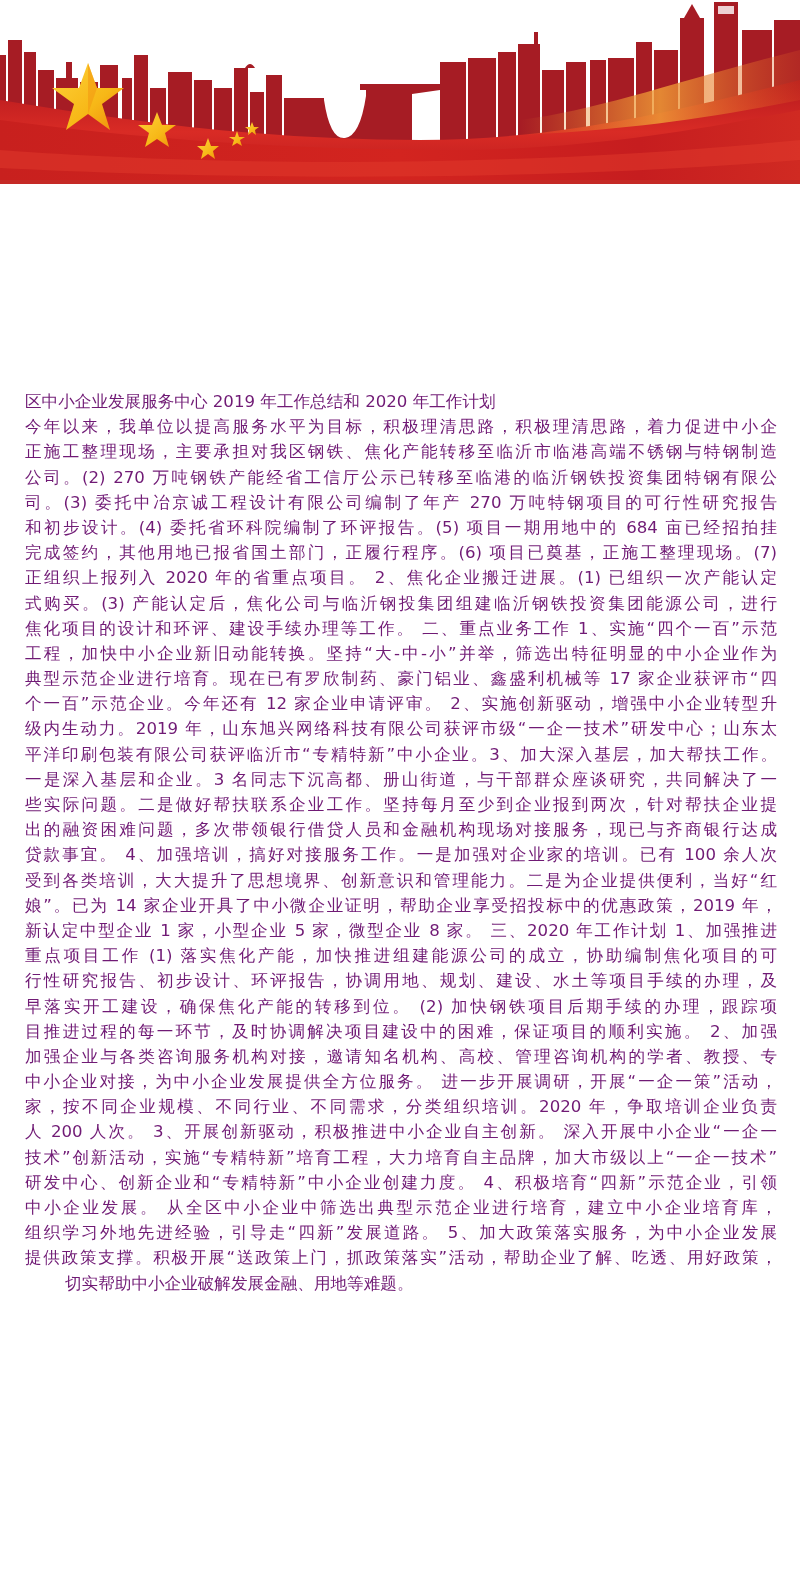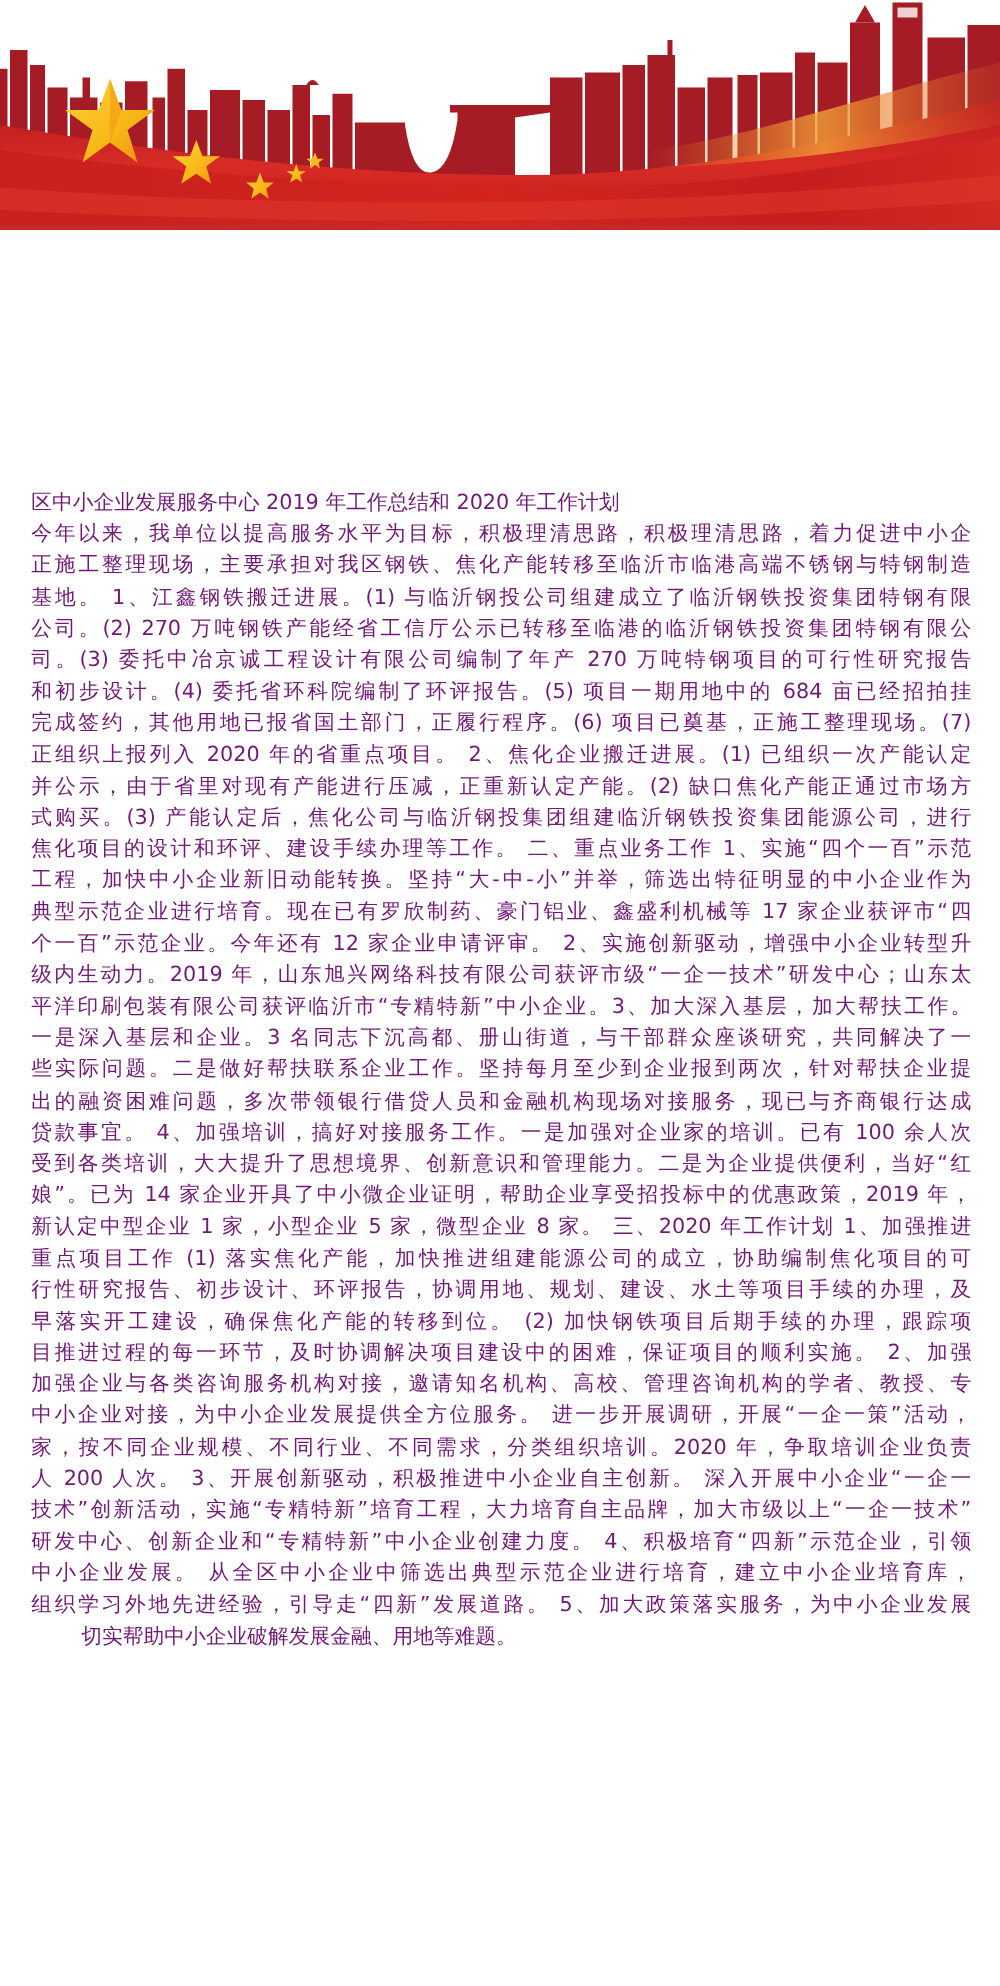--- a/index.html
+++ b/index.html
@@ -114,27 +114,25 @@
     <g>
       <polygon points="252,122 254,127 259,127 255,130 256,135 252,132 248,135 249,130 245,127 250,127" fill="url(#starGrad)"></polygon>
     </g>
   </svg>
 </div>
 
 <div class="doc">
   <div class="line title">区中小企业发展服务中心 2019 年工作总结和 2020 年工作计划</div>
   <div class="line">今年以来，我单位以提高服务水平为目标，积极理清思路，积极理清思路，着力促进中小企</div>
   <div class="line">正施工整理现场，主要承担对我区钢铁、焦化产能转移至临沂市临港高端不锈钢与特钢制造</div>
-  <div class="line">基地。 1、江鑫钢铁搬迁进展。(1) 与临沂钢投公司组建成立了临沂钢铁投资集团特钢有限</div>
   <div class="line">公司。(2) 270 万吨钢铁产能经省工信厅公示已转移至临港的临沂钢铁投资集团特钢有限公</div>
   <div class="line">司。(3) 委托中冶京诚工程设计有限公司编制了年产  270  万吨特钢项目的可行性研究报告</div>
   <div class="line">和初步设计。(4) 委托省环科院编制了环评报告。(5) 项目一期用地中的 684 亩已经招拍挂</div>
   <div class="line">完成签约，其他用地已报省国土部门，正履行程序。(6) 项目已奠基，正施工整理现场。(7)</div>
   <div class="line">正组织上报列入 2020 年的省重点项目。  2、焦化企业搬迁进展。(1) 已组织一次产能认定</div>
-  <div class="line">并公示，由于省里对现有产能进行压减，正重新认定产能。(2) 缺口焦化产能正通过市场方</div>
   <div class="line">式购买。(3) 产能认定后，焦化公司与临沂钢投集团组建临沂钢铁投资集团能源公司，进行</div>
   <div class="line">焦化项目的设计和环评、建设手续办理等工作。  二、重点业务工作  1、实施“四个一百”示范</div>
   <div class="line">工程，加快中小企业新旧动能转换。坚持“大-中-小”并举，筛选出特征明显的中小企业作为</div>
   <div class="line">典型示范企业进行培育。现在已有罗欣制药、豪门铝业、鑫盛利机械等 17 家企业获评市“四</div>
   <div class="line">个一百”示范企业。今年还有 12 家企业申请评审。  2、实施创新驱动，增强中小企业转型升</div>
   <div class="line">级内生动力。2019 年，山东旭兴网络科技有限公司获评市级“一企一技术”研发中心；山东太</div>
   <div class="line">平洋印刷包装有限公司获评临沂市“专精特新”中小企业。3、加大深入基层，加大帮扶工作。</div>
   <div class="line">一是深入基层和企业。3 名同志下沉高都、册山街道，与干部群众座谈研究，共同解决了一</div>
   <div class="line">些实际问题。二是做好帮扶联系企业工作。坚持每月至少到企业报到两次，针对帮扶企业提</div>
   <div class="line">出的融资困难问题，多次带领银行借贷人员和金融机构现场对接服务，现已与齐商银行达成</div>
@@ -147,14 +145,15 @@
   <div class="line">早落实开工建设，确保焦化产能的转移到位。   (2) 加快钢铁项目后期手续的办理，跟踪项</div>
   <div class="line">目推进过程的每一环节，及时协调解决项目建设中的困难，保证项目的顺利实施。  2、加强</div>
   <div class="line">加强企业与各类咨询服务机构对接，邀请知名机构、高校、管理咨询机构的学者、教授、专</div>
   <div class="line">中小企业对接，为中小企业发展提供全方位服务。  进一步开展调研，开展“一企一策”活动，</div>
   <div class="line">家，按不同企业规模、不同行业、不同需求，分类组织培训。2020  年，争取培训企业负责</div>
   <div class="line">人 200 人次。  3、开展创新驱动，积极推进中小企业自主创新。  深入开展中小企业“一企一</div>
   <div class="line">技术”创新活动，实施“专精特新”培育工程，大力培育自主品牌，加大市级以上“一企一技术”</div>
   <div class="line">研发中心、创新企业和“专精特新”中小企业创建力度。  4、积极培育“四新”示范企业，引领</div>
   <div class="line">中小企业发展。  从全区中小企业中筛选出典型示范企业进行培育，建立中小企业培育库，</div>
   <div class="line">组织学习外地先进经验，引导走“四新”发展道路。  5、加大政策落实服务，为中小企业发展</div>
+  <div class="line">提供政策支撑。积极开展“送政策上门，抓政策落实”活动，帮助企业了解、吃透、用好政策，</div>
   <div class="line last">切实帮助中小企业破解发展金融、用地等难题。</div>
 </div>
 
 </body></html>

